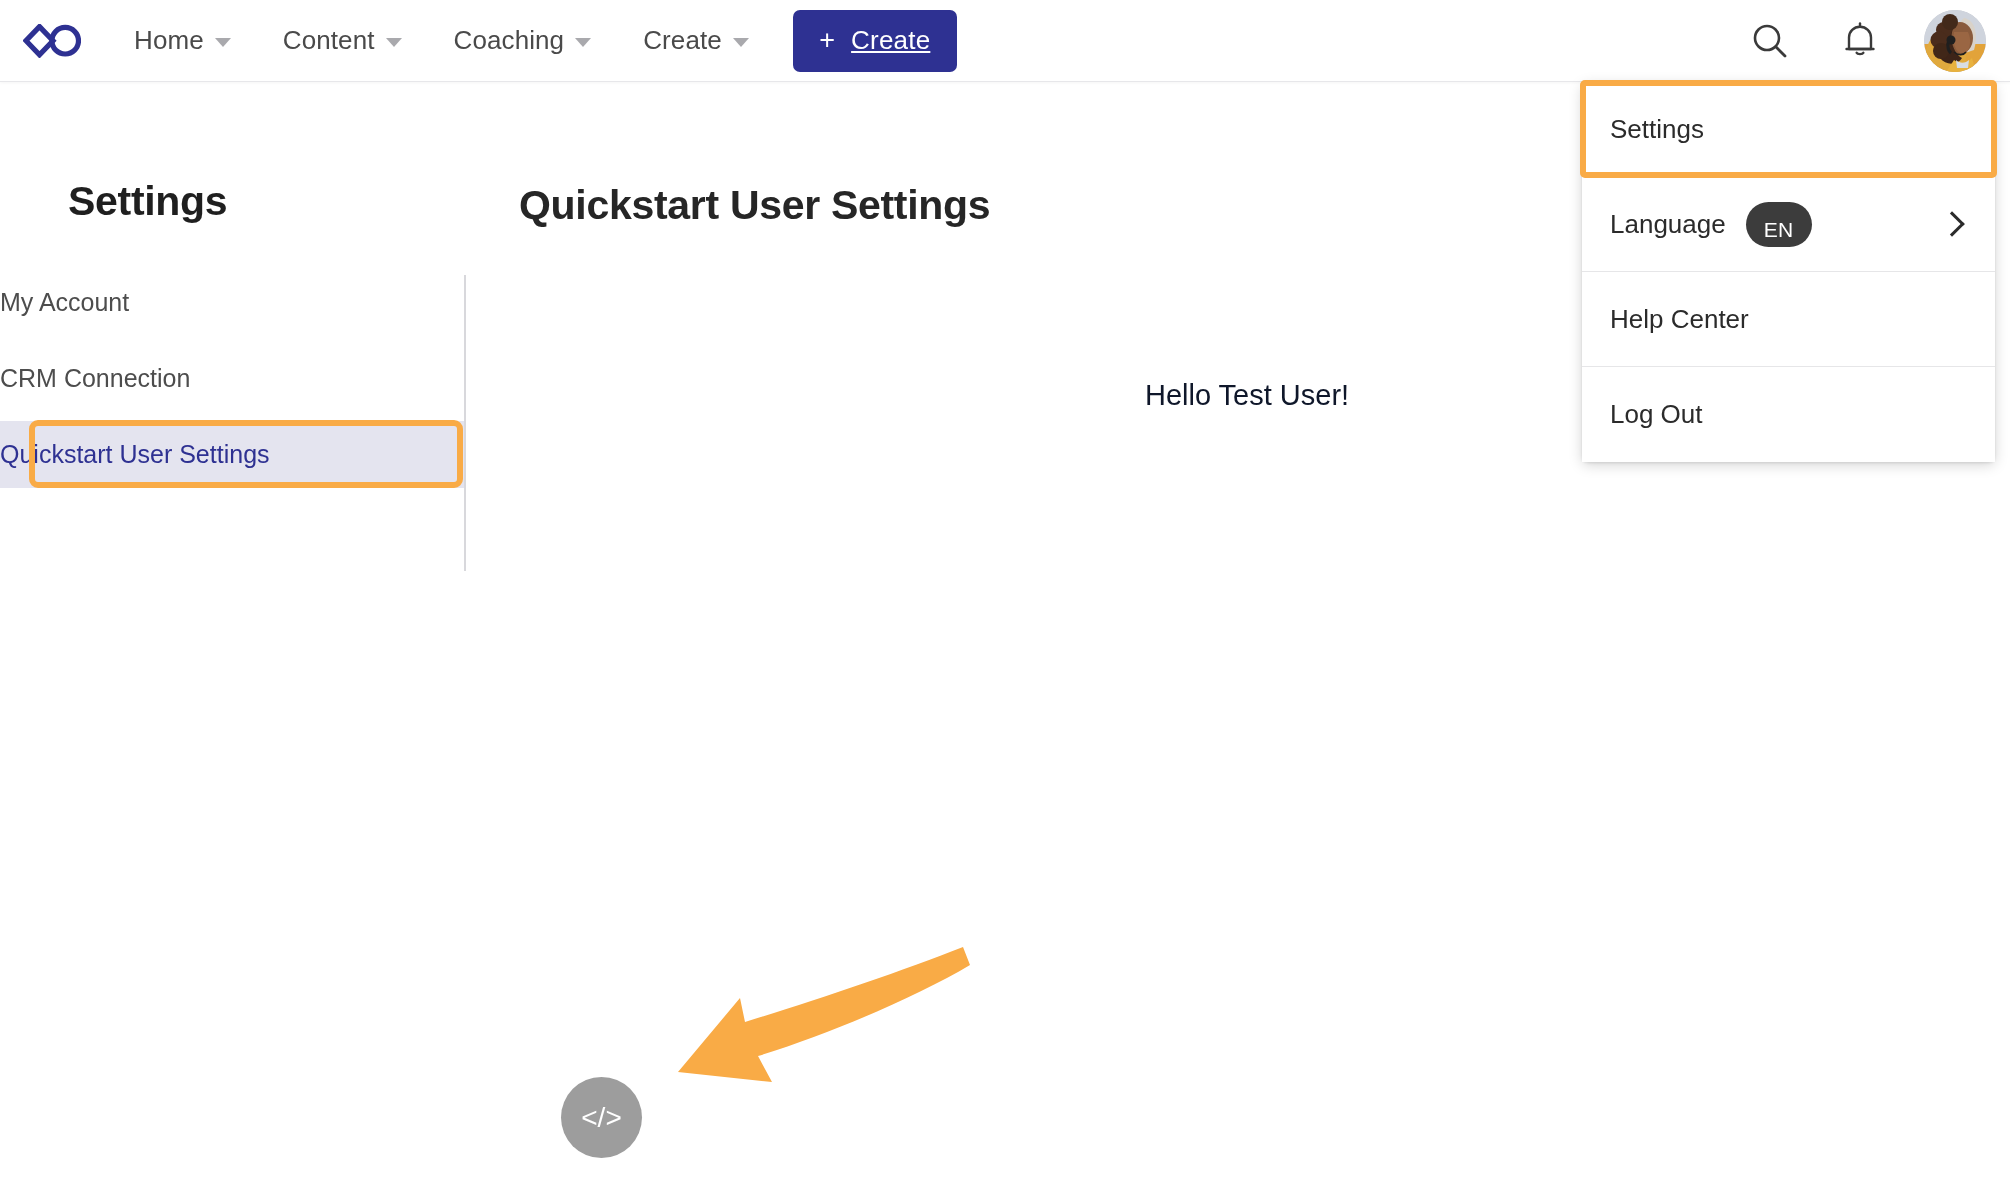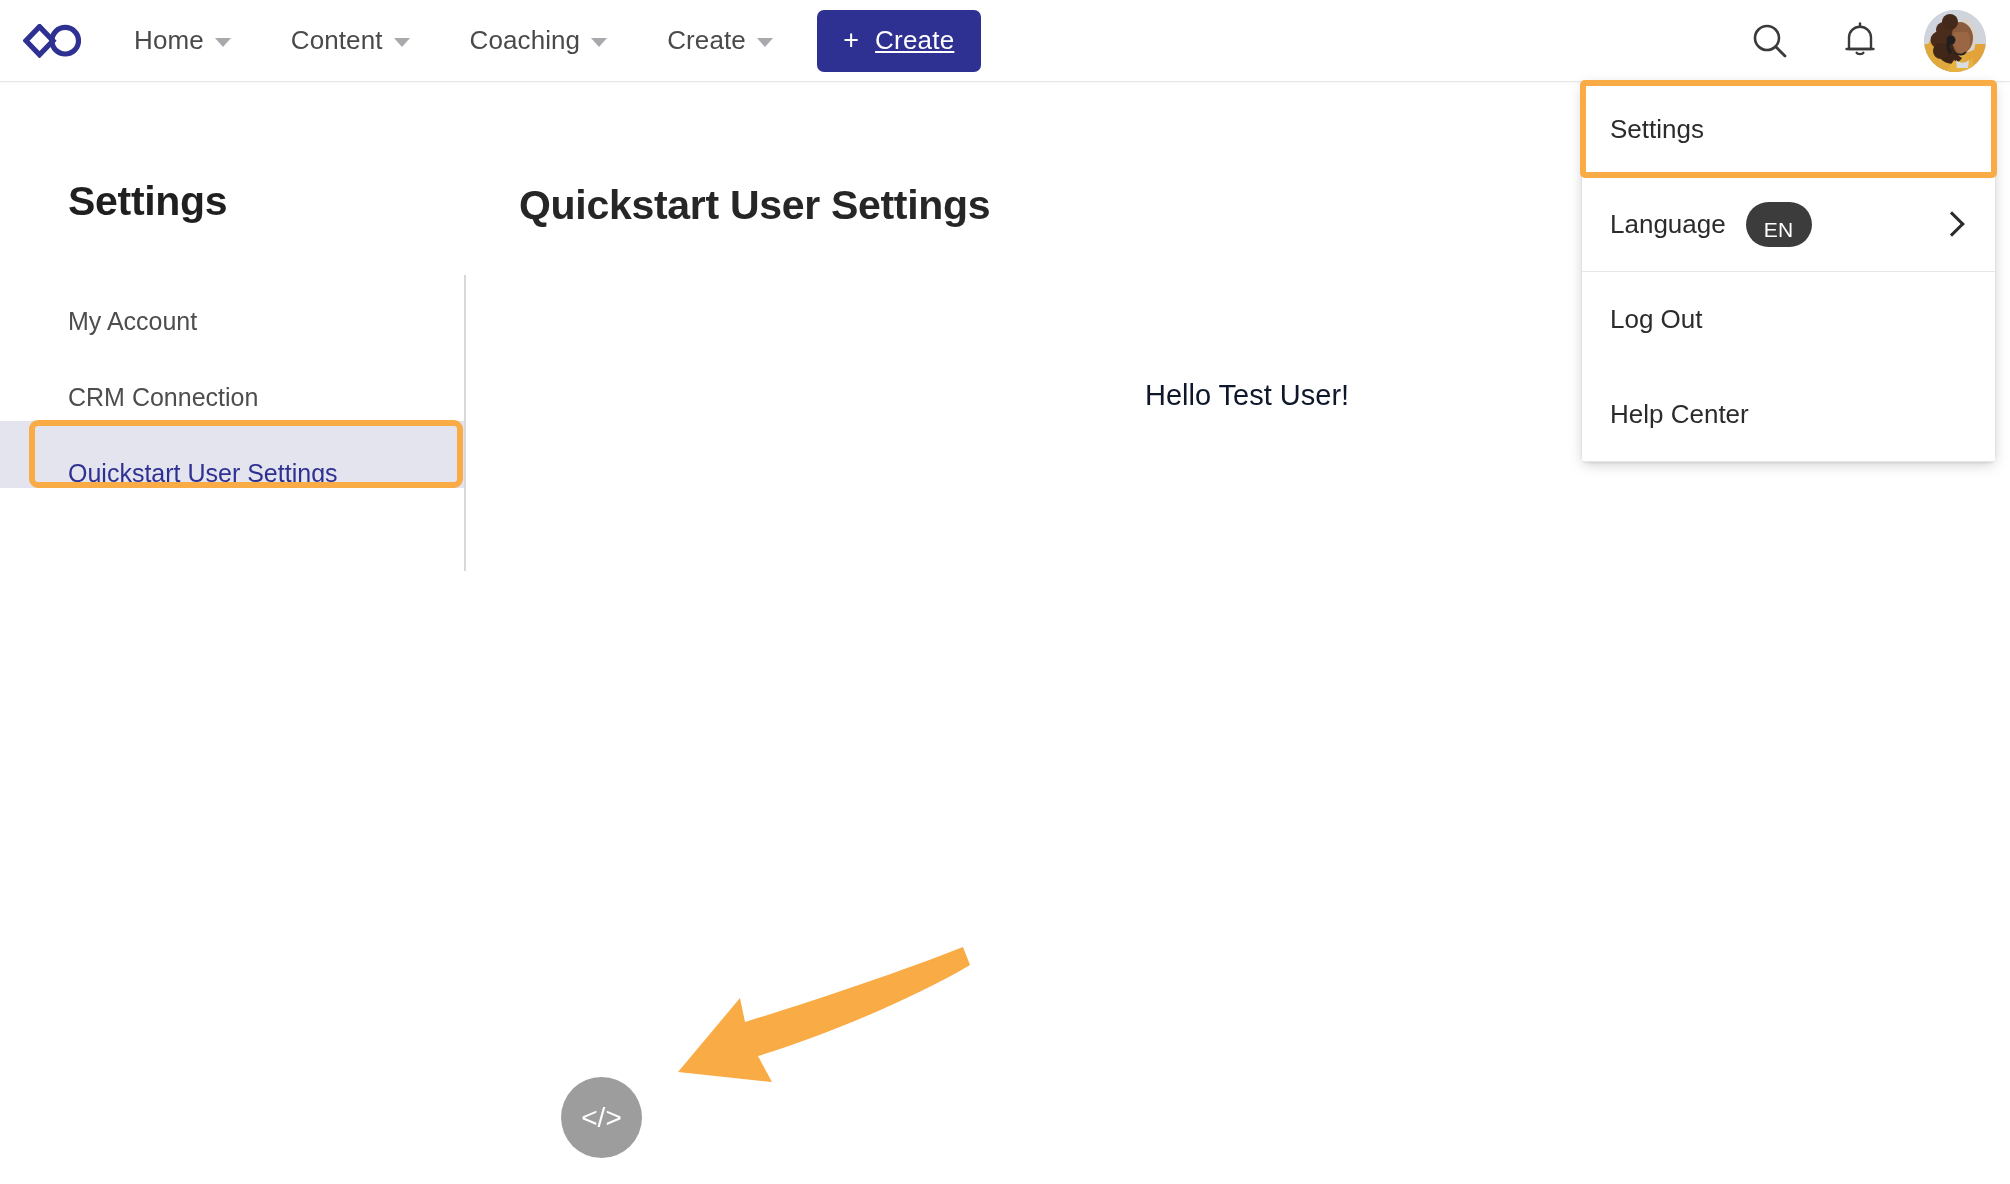--- a/index.html
+++ b/index.html
@@ -38,21 +38,21 @@
     height: 44px;
     display: flex;
     align-items: center;
     justify-content: center;
   }
 
   .nav-list {
     display: flex;
     align-items: center;
     margin-left: 30px;
-    gap: 16px;
+    gap: 8px;
   }
   .nav-item {
     display: flex;
     align-items: center;
     gap: 11px;
     padding: 8px 22px;
     cursor: pointer;
     white-space: nowrap;
   }
   .nav-item-label {
@@ -148,22 +148,21 @@
     background: #d8d8dc;
     z-index: 1;
   }
   .sidebar-list {
     margin-top: 44px;
     position: relative;
   }
   .sidebar-item {
     height: 67px;
     display: flex;
-    align-items: flex-end;
-    padding-left: 68px;
+    align-items: center;
     font-size: 25px;
     color: #4d4d4d;
     cursor: pointer;
     box-sizing: border-box;
     margin-bottom: 9px;
     position: relative;
   }
   .sidebar-item.active {
     background: #e4e4ef;
     color: #2E3192;
@@ -404,25 +403,25 @@
 
 <div class="user-menu">
   <div class="menu-item">
     <span>Settings</span>
   </div>
   <div class="menu-item">
     <span>Language</span>
     <span class="lang-badge">EN</span>
     <span class="chev-right"></span>
   </div>
+  <div class="menu-item">
+    <span>Help Center</span>
+  </div>
   <div class="menu-item no-border">
     <span>Log Out</span>
-  </div>
-  <div class="menu-item">
-    <span>Help Center</span>
   </div>
   <div class="hl-settings"></div>
 </div>
 
 <div class="code-fab">
   <span class="code-glyph">&lt;/&gt;</span>
 </div>
 
 <svg class="pointer-arrow" viewBox="0 0 330 170">
   <path d="M313 17

